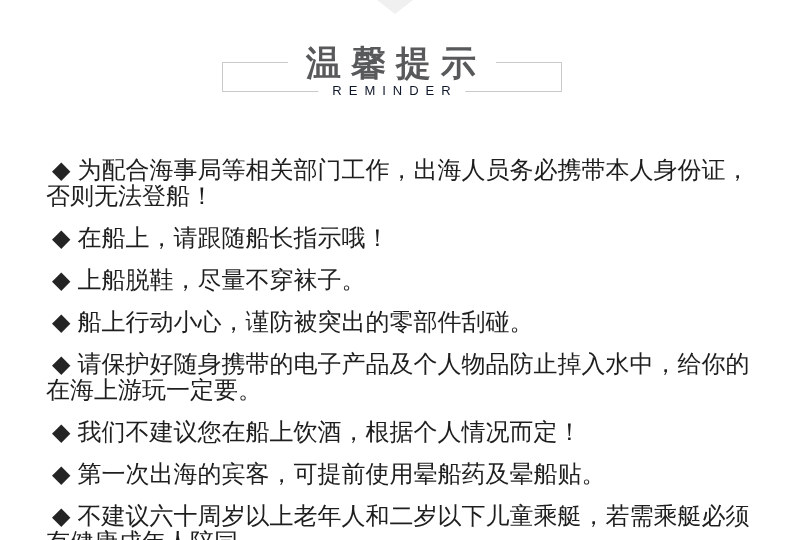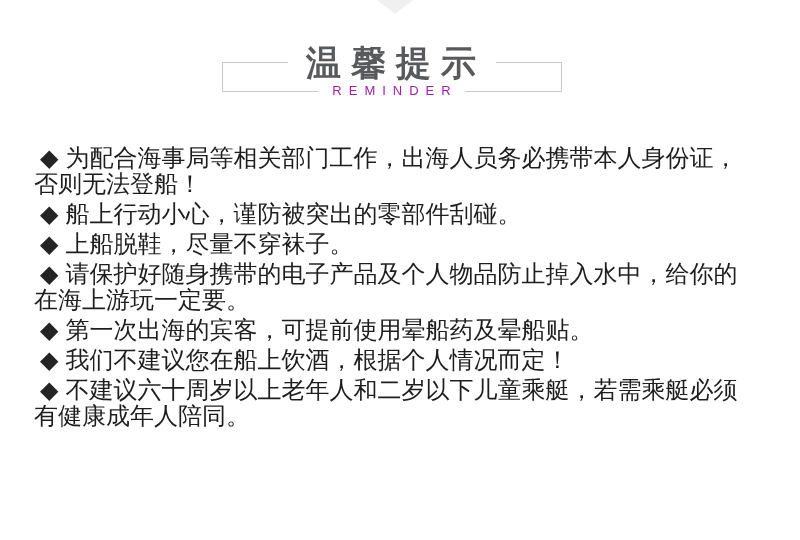--- a/index.html
+++ b/index.html
@@ -57,36 +57,36 @@
   }
   .header-subtitle {
     position: absolute;
     left: 50%;
     top: 100%;
     transform: translate(-50%, -50%);
     background: #ffffff;
     padding: 0 8px 0 14px;
     font-size: 13px;
     letter-spacing: 7px;
-    color: #a21caf;
+    color: #0f172a;
     white-space: nowrap;
     line-height: 1.1;
   }
 
   
   .tips {
     position: absolute;
     left: 30px;
     top: 141px;
     width: 752px;
     color: #1e1e1e;
     font-size: 24px;
     line-height: 26px;
   }
-  .tip { margin: 4px; padding: 0; }
+  .tip { margin: 16px; padding: 0; }
   .tip-line { display: block; white-space: nowrap; }
   .diamond {
     display: inline-block;
     margin: 0 7px 0 6px;
     color: #242424;
     font-family: "DejaVu Sans", sans-serif;
   }
 </style>
 </head>
 <body>
@@ -101,42 +101,45 @@
   </div>
 
   <div class="tips">
 
     <p class="tip">
       <span class="tip-line"><span class="diamond">◆</span><span>为配合海事局等相关部门工作，出海人员务必携带本人身份证，</span></span>
       <span class="tip-line">否则无法登船！</span>
     </p>
 
 
-
     <p class="tip">
-      <span class="tip-line"><span class="diamond">◆</span><span>船上行动小心，谨防被突出的零部件刮碰。</span></span>
+      <span class="tip-line"><span class="diamond">◆</span><span>在船上，请跟随船长指示哦！</span></span>
     </p>
 
     <p class="tip">
       <span class="tip-line"><span class="diamond">◆</span><span>上船脱鞋，尽量不穿袜子。</span></span>
+    </p>
+
+    <p class="tip">
+      <span class="tip-line"><span class="diamond">◆</span><span>船上行动小心，谨防被突出的零部件刮碰。</span></span>
     </p>
 
 
 
     <p class="tip">
       <span class="tip-line"><span class="diamond">◆</span><span>请保护好随身携带的电子产品及个人物品防止掉入水中，给你的</span></span>
       <span class="tip-line">在海上游玩一定要。</span>
     </p>
 
     <p class="tip">
-      <span class="tip-line"><span class="diamond">◆</span><span>第一次出海的宾客，可提前使用晕船药及晕船贴。</span></span>
+      <span class="tip-line"><span class="diamond">◆</span><span>我们不建议您在船上饮酒，根据个人情况而定！</span></span>
     </p>
 
     <p class="tip">
-      <span class="tip-line"><span class="diamond">◆</span><span>我们不建议您在船上饮酒，根据个人情况而定！</span></span>
+      <span class="tip-line"><span class="diamond">◆</span><span>第一次出海的宾客，可提前使用晕船药及晕船贴。</span></span>
     </p>
 
     <p class="tip">
       <span class="tip-line"><span class="diamond">◆</span><span>不建议六十周岁以上老年人和二岁以下儿童乘艇，若需乘艇必须</span></span>
       <span class="tip-line">有健康成年人陪同。</span>
     </p>
 
 
   </div>
 </div>

